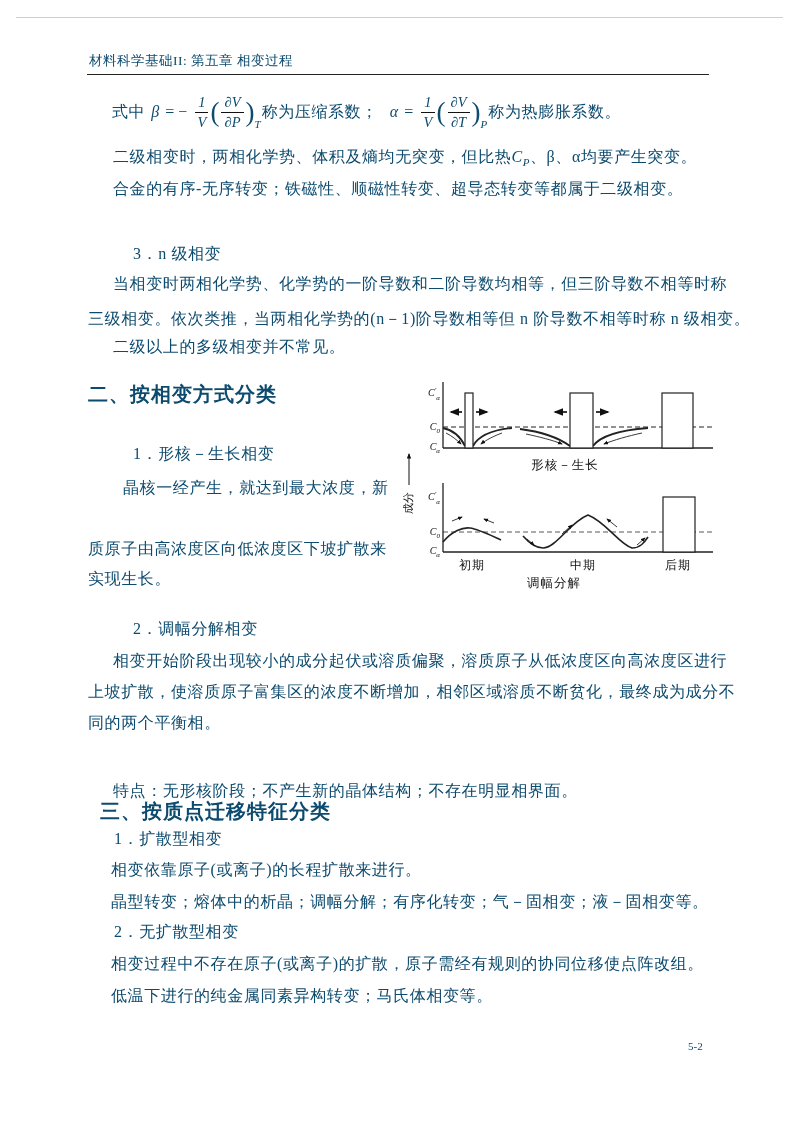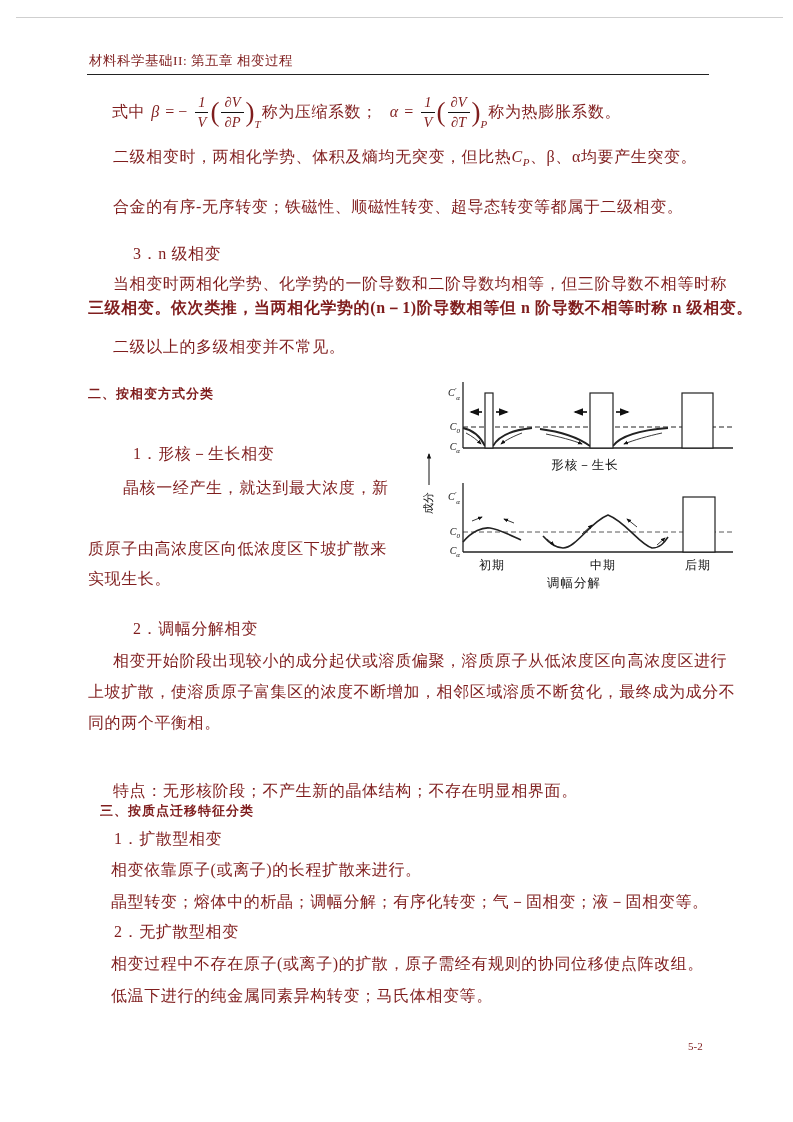--- a/index.html
+++ b/index.html
@@ -1,37 +1,37 @@
 <!DOCTYPE html>
 <html><head>
 <meta charset="utf-8">
 <style>
   html,body{margin:0;padding:0;background:#ffffff;}
   #page{
     position:relative;width:793px;height:1122px;background:#fff;
-    font-family:"Liberation Serif","DejaVu Serif",serif;color:#7f1d1d;overflow:hidden;
+    font-family:"Liberation Serif","DejaVu Serif",serif;color:#0c4a6e;overflow:hidden;
   }
   .scan-edge{position:absolute;left:16px;right:10px;top:17px;height:1px;background:#cfcfcf;}
   .header-text{position:absolute;left:89px;top:52px;font-size:13.5px;letter-spacing:0.5px;white-space:nowrap;}
   .header-rule{position:absolute;left:87px;top:74px;width:622px;height:1px;background:#222;}
   .line{position:absolute;font-size:16px;letter-spacing:0.6px;line-height:24px;white-space:nowrap;}
-  .bold-heading{font-family:"Liberation Sans","DejaVu Sans",sans-serif;font-weight:bold;font-size:13px;letter-spacing:1px;}
+  .bold-heading{font-family:"Liberation Sans","DejaVu Sans",sans-serif;font-weight:bold;font-size:20px;letter-spacing:1px;}
   .footer{position:absolute;left:688px;top:1040px;font-size:11px;}
   
   .formula{position:absolute;left:112px;top:86px;height:52px;display:flex;align-items:center;font-size:16px;white-space:nowrap;}
   .formula .cjk{letter-spacing:0.6px;}
   .it{font-style:italic;}
   .fr{display:inline-flex;flex-direction:column;align-items:center;font-size:14.5px;line-height:1.15;margin:0 2px;font-style:italic;}
   .fr .n{border-bottom:1px solid #111;padding:0 3px 1px;}
   .fr .d{padding-top:1px;}
   .paren{font-size:27px;font-weight:300;line-height:1;}
   .fsub{font-size:11px;font-style:italic;align-self:flex-end;margin:0 1px 8px 0;}
   .gap-l{margin-left:6px;} .gap-r{margin-right:6px;}
   
-  #diagram-wrap{position:absolute;left:400px;top:372px;width:320px;height:222px;margin-left:20px;}
+  #diagram-wrap{position:absolute;left:400px;top:372px;width:320px;height:222px;}
   svg text{fill:#111;}
   .axlabel{font-size:10px;font-style:italic;font-family:"Liberation Serif",serif;}
   .stage{font-size:12px;letter-spacing:1px;}
   .caption{font-size:12.5px;letter-spacing:1px;}
 </style>
 </head>
 <body>
 
 <div id="page">
 
@@ -68,25 +68,25 @@
       <span class="d">∂T</span>
     </span>
     <span class="paren">)</span>
     <span class="fsub">P</span>
     <span class="cjk">称为热膨胀系数。</span>
   </div>
 
   <div class="line" style="left:113px;top:145px;">
     <span>二级相变时，两相化学势、体积及熵均无突变，但比热</span><span class="it">C</span><sub class="it" style="font-size:11px;">P</sub><span>、β、α均要产生突变。</span>
   </div>
-  <div class="line" style="left:113px;top:195px;text-align:center;">合金的有序-无序转变；铁磁性、顺磁性转变、超导态转变等都属于二级相变。</div>
+  <div class="line" style="left:113px;top:177px;text-align:center;">合金的有序-无序转变；铁磁性、顺磁性转变、超导态转变等都属于二级相变。</div>
 
   <div class="line" style="left:133px;top:242px;">3．n 级相变</div>
   <div class="line" style="left:113px;top:272px;">当相变时两相化学势、化学势的一阶导数和二阶导数均相等，但三阶导数不相等时称</div>
-  <div class="line" style="left:88px;top:296px;font-weight:bold;">三级相变。依次类推，当两相化学势的(n－1)阶导数相等但 n 阶导数不相等时称 n 级相变。</div>
+  <div class="line" style="left:88px;top:307px;">三级相变。依次类推，当两相化学势的(n－1)阶导数相等但 n 阶导数不相等时称 n 级相变。</div>
   <div class="line" style="left:113px;top:335px;">二级以上的多级相变并不常见。</div>
 
   <div class="line bold-heading" style="left:88px;top:382px;">二、按相变方式分类</div>
 
   <div class="line" style="left:133px;top:442px;">1．形核－生长相变</div>
   <div class="line" style="left:123px;top:476px;">晶核一经产生，就达到最大浓度，新</div>
   <div class="line" style="left:88px;top:537px;">质原子由高浓度区向低浓度区下坡扩散来</div>
   <div class="line" style="left:88px;top:567px;">实现生长。</div>
 
   <div class="line" style="left:133px;top:617px;">2．调幅分解相变</div>

